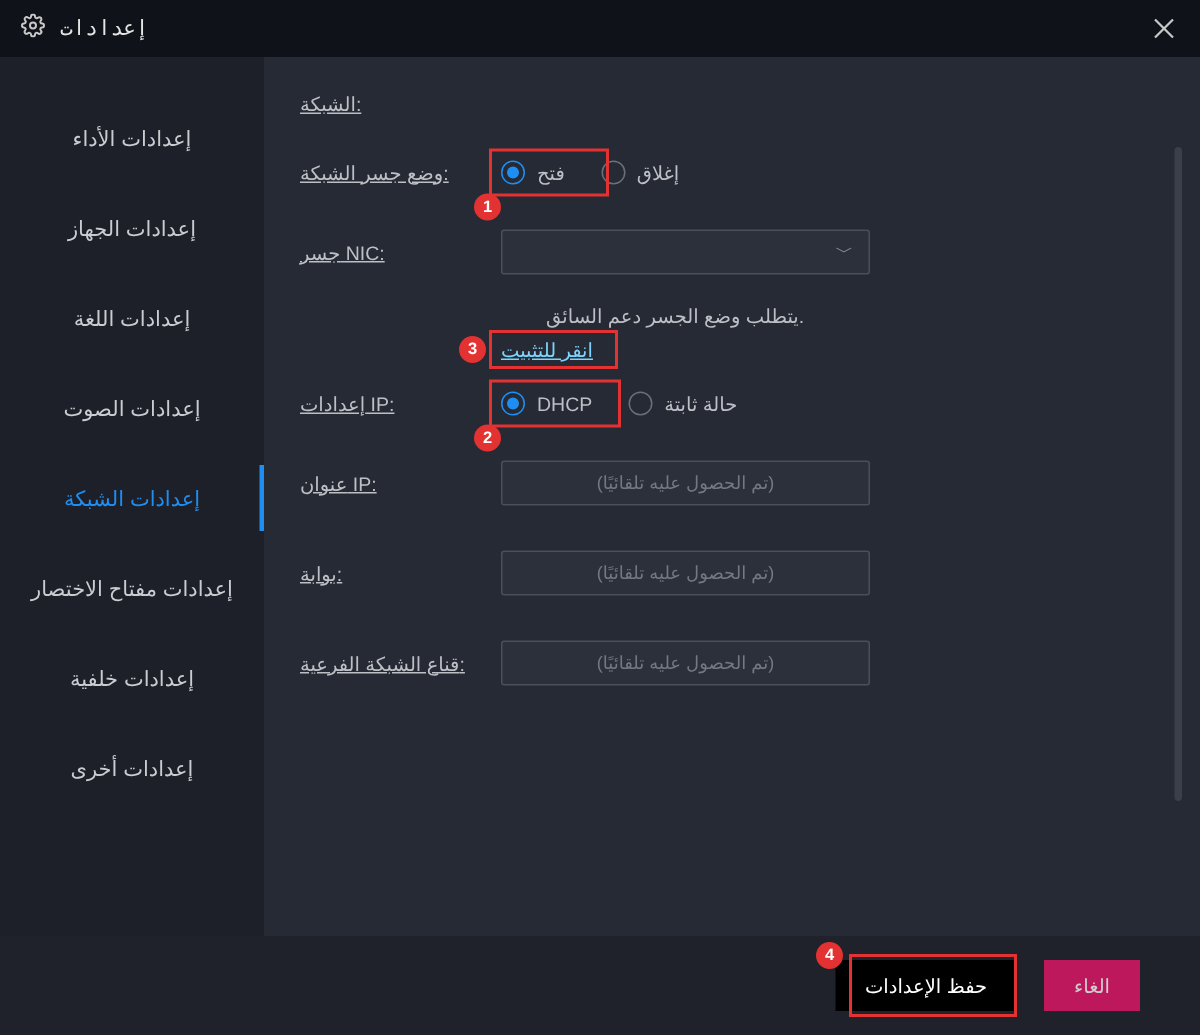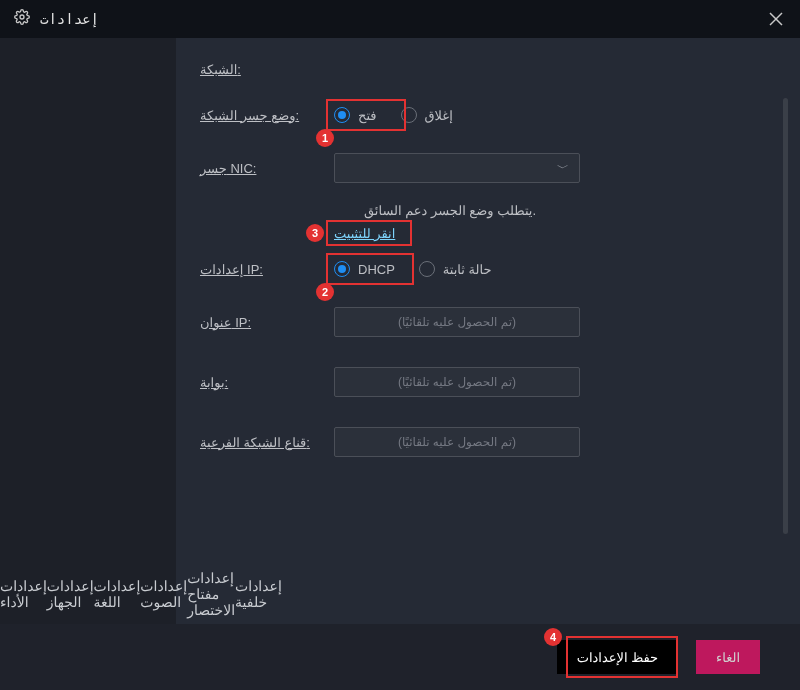--- a/index.html
+++ b/index.html
@@ -3,21 +3,21 @@
 <meta charset="utf-8">
 <style>
   * { box-sizing: border-box; margin: 0; padding: 0; font-family: "Segoe UI", Tahoma, sans-serif; }
   body { background: #111; width: 800px; height: 690px; overflow: hidden; color: #bdbfc4; }
   .window { width: 800px; height: 690px; background: #252a35; display: flex; flex-direction: column; }
   .titlebar { height: 38px; background: #0f1218; display: flex; align-items: center; justify-content: space-between; padding: 0 14px; color: #e4e4e4; }
   .titlebar-left { display: flex; align-items: center; gap: 10px; }
   .titlebar-title { font-size: 14px; font-family: Liberation Mono, monospace; }
   .close-btn { cursor: pointer; width: 20px; height: 20px; display:flex; align-items:center; justify-content:center; color:#c8c8c8;}
   .body { flex: 1; display: flex; min-height: 0; }
-  .sidebar { width: 176px; background: #1d2028; display: flex; flex-direction: row; padding-top: 8px; align-items: flex-end; }
+  .sidebar { width: 176px; background: #1d2028; display: flex; flex-direction: column; padding-top: 24px; }
   .side-item { height: 60px; display: flex; align-items: center; justify-content: center; font-size: 14px; color: #c9ccd1; cursor: pointer; position: relative; }
   .side-item.active { color: #1f8ef3; }
   .side-item.active::after { content:""; position:absolute; right:0; top:8px; bottom:8px; width:3px; background:#1f8ef3; }
   .main { flex: 1; position: relative; padding: 24px 40px 0 24px; overflow: hidden; }
   .scroll { position:absolute; right:12px; top:60px; bottom:90px; width:5px; background:#3a3f48; border-radius:3px; }
   .row { display: flex; align-items: center; margin-bottom: 30px; gap: 14px; }
   .label { width: 120px; text-align: left; font-size: 13px; color:#bdbfc4;text-decoration:underline; }
   .field { flex: 1; display:flex; align-items:center; gap:24px; position:relative; }
   .checkbox { width:16px; height:16px; border:1px solid #6a6f78; display:inline-block; }
   .cb-label { font-size:13px; }
@@ -68,25 +68,31 @@
         </div>
       <div class="side-item">
           <span>إعدادات الجهاز</span>
         </div>
       <div class="side-item">
           <span>إعدادات اللغة</span>
         </div>
       <div class="side-item">
           <span>إعدادات الصوت</span>
         </div>
+      <div class="side-item active">
+          <span>إعدادات الشبكة</span>
+        </div>
       <div class="side-item">
           <span>إعدادات مفتاح الاختصار</span>
         </div>
       <div class="side-item">
           <span>إعدادات خلفية</span>
+        </div>
+      <div class="side-item">
+          <span>إعدادات أخرى</span>
         </div>
     </div>
 
     <div class="main">
 
       <div class="row">
         <div class="label">الشبكة:</div>
       </div>
 
       <div class="row" style="position:relative;">

